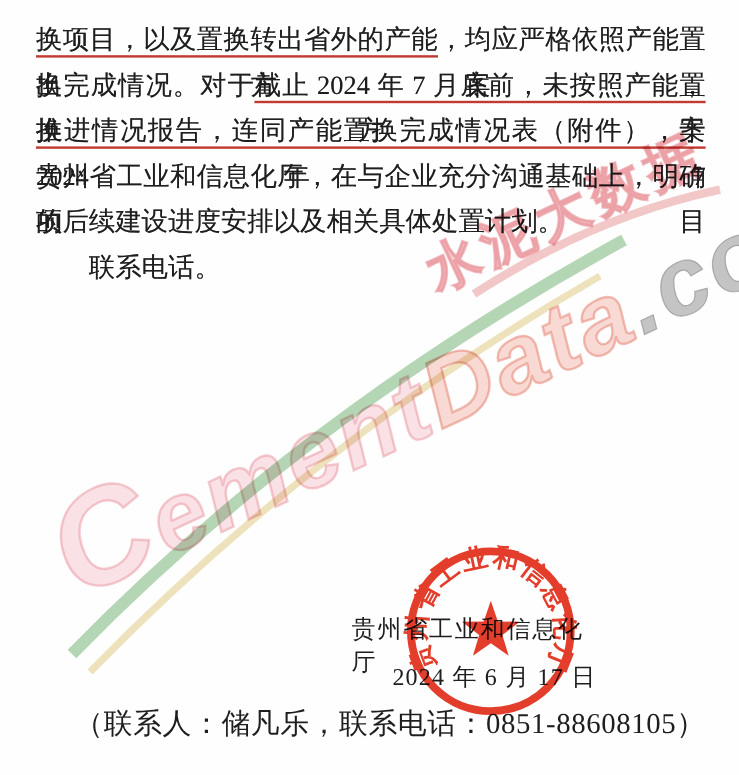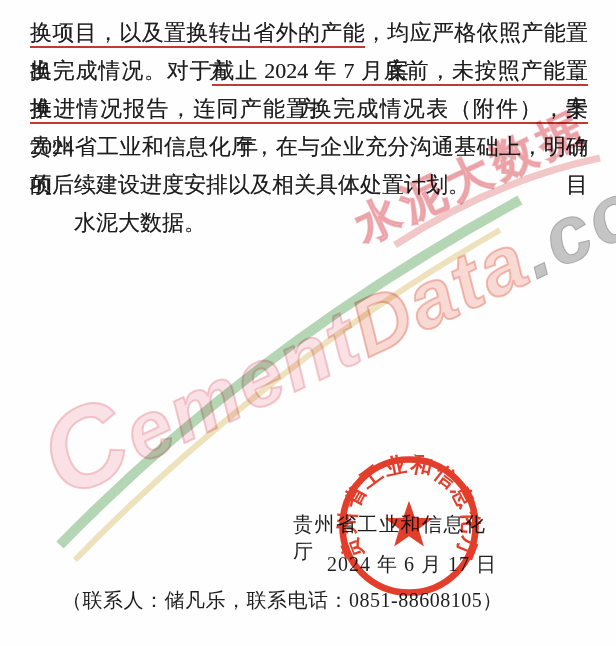--- a/index.html
+++ b/index.html
@@ -17,21 +17,21 @@
   .line{height:38px;white-space:nowrap;}
   .line.justify{white-space:normal;text-align:justify;text-align-last:justify;}
   .line.indent{text-indent:2em;}
   .line .u{border-bottom:2px solid var(--underline_red);padding-bottom:1px;}
   
   .signature{
     position:absolute;left:293px;top:511px;width:192px;
     font-size:20px;text-align:justify;text-align-last:justify;z-index:2;
   }
   .sign-date{position:absolute;left:327px;top:551px;font-size:20px;letter-spacing:1px;z-index:2;}
-  .contact{position:absolute;left:62px;top:587px;font-size:20px;letter-spacing:.5px;z-index:2;}
+  .contact{position:absolute;left:62px;top:587px;font-size:24px;letter-spacing:.5px;z-index:2;}
   
   .wm-swoosh{position:absolute;left:0;top:0;width:616px;height:646px;z-index:3;pointer-events:none;mix-blend-mode:multiply;}
   .wm-latin{
     position:absolute;left:48px;top:400px;width:900px;
     transform:rotate(-25deg);transform-origin:0 50%;
     font-family:"Liberation Sans","DejaVu Sans",sans-serif;
     font-weight:bold;font-style:italic;font-size:80px;letter-spacing:3px;
     z-index:3;pointer-events:none;mix-blend-mode:multiply;white-space:nowrap;
   }
   .wm-latin .big-c{font-size:112px;}
@@ -59,21 +59,21 @@
 <body>
 
 <div class="page">
 
   <div class="body-text">
       <div class="line justify"><span class="u">换项目，以及置换转出省外的产能</span><span>，均应严格依照产能置换方案，</span></div>
       <div class="line justify"><span>出完成情况。对于</span><span class="u">截止 2024 年 7 月底前，未按照产能置换方案</span></div>
       <div class="line justify"><span>推进情况报告，连同产能置换完成情况表（附件），于 2024 年 7</span></div>
       <div class="line justify"><span>贵州省工业和信息化厅，在与企业充分沟通基础上，明确项目</span></div>
       <div class="line"><span>的后续建设进度安排以及相关具体处置计划。</span></div>
-      <div class="line indent"><span>水泥大数据。</span></div>
+      <div class="line indent"><span>联系电话。</span></div>
     </div>
 
   <div class="signature">贵州省工业和信息化厅</div>
   <div class="sign-date">2024 年 6 月 17 日</div>
 
   <div class="contact">（联系人：储凡乐，联系电话：0851-88608105）</div>
 
   <svg class="wm-swoosh" viewBox="0 0 616 646">
     <path d="M 60 545 Q 255 345 520 200" fill="none" stroke="rgba(108,176,108,0.5)" stroke-width="10"></path>
     <path d="M 75 560 Q 265 365 500 230" fill="none" stroke="rgba(216,184,90,0.4)" stroke-width="6"></path>

